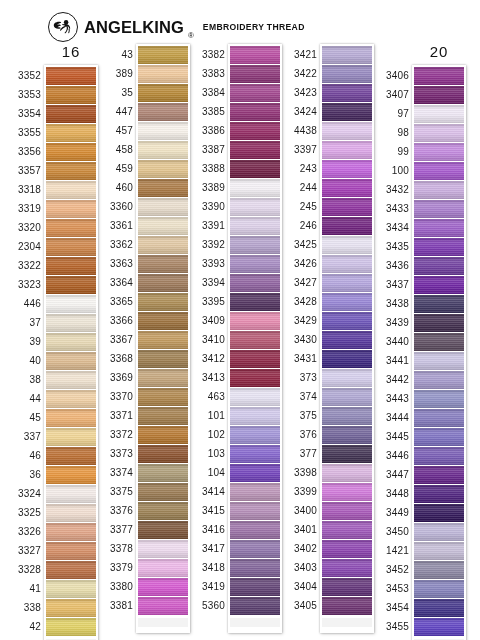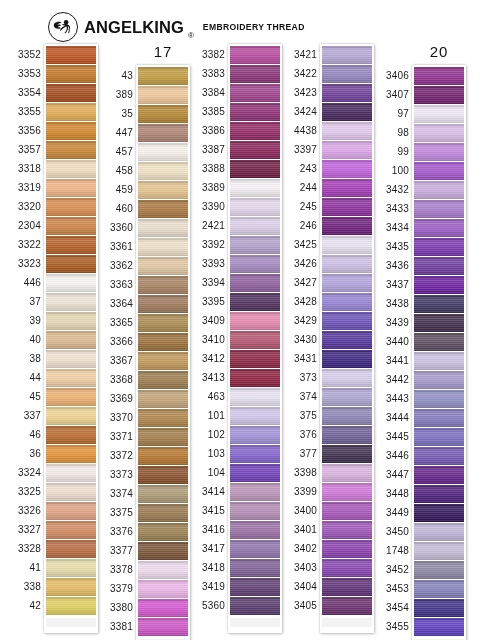--- a/index.html
+++ b/index.html
@@ -177,20 +177,21 @@
       </g>
     </svg>
   </span>
   <span class="brand-name">ANGELKING</span>
   <span class="brand-reg">®</span>
   <span class="brand-tagline">EMBROIDERY THREAD</span>
 </div>
 
 <div id="columns">
     <div class="column">
+      <div class="column-header">16</div>
       <div class="card">
         <div class="swatch-list">
           <div class="swatch-row">
             <span class="swatch-code">3352</span>
             <div class="swatch-color" style="background-color: rgb(192, 83, 31);"></div>
           </div>
           <div class="swatch-row">
             <span class="swatch-code">3353</span>
             <div class="swatch-color" style="background-color: rgb(194, 119, 38);"></div>
           </div>
@@ -298,157 +299,156 @@
             <span class="swatch-code">41</span>
             <div class="swatch-color" style="background-color: rgb(232, 221, 171);"></div>
           </div>
           <div class="swatch-row">
             <span class="swatch-code">338</span>
             <div class="swatch-color" style="background-color: rgb(231, 187, 99);"></div>
           </div>
           <div class="swatch-row">
             <span class="swatch-code">42</span>
             <div class="swatch-color" style="background-color: rgb(224, 207, 95);"></div>
-          </div>
-        </div>
-        <div class="card-foot"></div>
-      </div>
-    </div>
-    <div class="column">
-      <div class="column-header">17</div>
-      <div class="card">
-        <div class="swatch-list">
-          <div class="swatch-row">
-            <span class="swatch-code">43</span>
-            <div class="swatch-color" style="background-color: rgb(192, 154, 63);"></div>
-          </div>
-          <div class="swatch-row">
-            <span class="swatch-code">389</span>
-            <div class="swatch-color" style="background-color: rgb(239, 199, 154);"></div>
-          </div>
-          <div class="swatch-row">
-            <span class="swatch-code">35</span>
-            <div class="swatch-color" style="background-color: rgb(181, 133, 49);"></div>
-          </div>
-          <div class="swatch-row">
-            <span class="swatch-code">447</span>
-            <div class="swatch-color" style="background-color: rgb(173, 130, 114);"></div>
-          </div>
-          <div class="swatch-row">
-            <span class="swatch-code">457</span>
-            <div class="swatch-color" style="background-color: rgb(247, 241, 234);"></div>
-          </div>
-          <div class="swatch-row">
-            <span class="swatch-code">458</span>
-            <div class="swatch-color" style="background-color: rgb(240, 227, 195);"></div>
-          </div>
-          <div class="swatch-row">
-            <span class="swatch-code">459</span>
-            <div class="swatch-color" style="background-color: rgb(226, 195, 140);"></div>
-          </div>
-          <div class="swatch-row">
-            <span class="swatch-code">460</span>
-            <div class="swatch-color" style="background-color: rgb(169, 119, 65);"></div>
-          </div>
-          <div class="swatch-row">
-            <span class="swatch-code">3360</span>
-            <div class="swatch-color" style="background-color: rgb(233, 221, 204);"></div>
-          </div>
-          <div class="swatch-row">
-            <span class="swatch-code">3361</span>
-            <div class="swatch-color" style="background-color: rgb(236, 224, 199);"></div>
-          </div>
-          <div class="swatch-row">
-            <span class="swatch-code">3362</span>
-            <div class="swatch-color" style="background-color: rgb(224, 198, 160);"></div>
-          </div>
-          <div class="swatch-row">
-            <span class="swatch-code">3363</span>
-            <div class="swatch-color" style="background-color: rgb(167, 130, 97);"></div>
-          </div>
-          <div class="swatch-row">
-            <span class="swatch-code">3364</span>
-            <div class="swatch-color" style="background-color: rgb(156, 119, 87);"></div>
-          </div>
-          <div class="swatch-row">
-            <span class="swatch-code">3365</span>
-            <div class="swatch-color" style="background-color: rgb(171, 138, 80);"></div>
-          </div>
-          <div class="swatch-row">
-            <span class="swatch-code">3366</span>
-            <div class="swatch-color" style="background-color: rgb(154, 110, 56);"></div>
-          </div>
-          <div class="swatch-row">
-            <span class="swatch-code">3367</span>
-            <div class="swatch-color" style="background-color: rgb(192, 151, 89);"></div>
-          </div>
-          <div class="swatch-row">
-            <span class="swatch-code">3368</span>
-            <div class="swatch-color" style="background-color: rgb(155, 123, 76);"></div>
-          </div>
-          <div class="swatch-row">
-            <span class="swatch-code">3369</span>
-            <div class="swatch-color" style="background-color: rgb(195, 163, 120);"></div>
-          </div>
-          <div class="swatch-row">
-            <span class="swatch-code">3370</span>
-            <div class="swatch-color" style="background-color: rgb(174, 132, 72);"></div>
-          </div>
-          <div class="swatch-row">
-            <span class="swatch-code">3371</span>
-            <div class="swatch-color" style="background-color: rgb(162, 124, 73);"></div>
-          </div>
-          <div class="swatch-row">
-            <span class="swatch-code">3372</span>
-            <div class="swatch-color" style="background-color: rgb(181, 117, 44);"></div>
-          </div>
-          <div class="swatch-row">
-            <span class="swatch-code">3373</span>
-            <div class="swatch-color" style="background-color: rgb(138, 79, 43);"></div>
-          </div>
-          <div class="swatch-row">
-            <span class="swatch-code">3374</span>
-            <div class="swatch-color" style="background-color: rgb(171, 154, 116);"></div>
-          </div>
-          <div class="swatch-row">
-            <span class="swatch-code">3375</span>
-            <div class="swatch-color" style="background-color: rgb(152, 120, 79);"></div>
-          </div>
-          <div class="swatch-row">
-            <span class="swatch-code">3376</span>
-            <div class="swatch-color" style="background-color: rgb(154, 127, 80);"></div>
-          </div>
-          <div class="swatch-row">
-            <span class="swatch-code">3377</span>
-            <div class="swatch-color" style="background-color: rgb(122, 82, 54);"></div>
-          </div>
-          <div class="swatch-row">
-            <span class="swatch-code">3378</span>
-            <div class="swatch-color" style="background-color: rgb(238, 218, 238);"></div>
-          </div>
-          <div class="swatch-row">
-            <span class="swatch-code">3379</span>
-            <div class="swatch-color" style="background-color: rgb(236, 181, 231);"></div>
-          </div>
-          <div class="swatch-row">
-            <span class="swatch-code">3380</span>
-            <div class="swatch-color" style="background-color: rgb(212, 85, 207);"></div>
-          </div>
-          <div class="swatch-row">
-            <span class="swatch-code">3381</span>
-            <div class="swatch-color" style="background-color: rgb(206, 84, 197);"></div>
           </div>
         </div>
         <div class="card-foot"></div>
       </div>
     </div>
     <div class="column">
       <div class="card">
         <div class="swatch-list">
           <div class="swatch-row">
+            <span class="swatch-code">43</span>
+            <div class="swatch-color" style="background-color: rgb(192, 154, 63);"></div>
+          </div>
+          <div class="swatch-row">
+            <span class="swatch-code">389</span>
+            <div class="swatch-color" style="background-color: rgb(239, 199, 154);"></div>
+          </div>
+          <div class="swatch-row">
+            <span class="swatch-code">35</span>
+            <div class="swatch-color" style="background-color: rgb(181, 133, 49);"></div>
+          </div>
+          <div class="swatch-row">
+            <span class="swatch-code">447</span>
+            <div class="swatch-color" style="background-color: rgb(173, 130, 114);"></div>
+          </div>
+          <div class="swatch-row">
+            <span class="swatch-code">457</span>
+            <div class="swatch-color" style="background-color: rgb(247, 241, 234);"></div>
+          </div>
+          <div class="swatch-row">
+            <span class="swatch-code">458</span>
+            <div class="swatch-color" style="background-color: rgb(240, 227, 195);"></div>
+          </div>
+          <div class="swatch-row">
+            <span class="swatch-code">459</span>
+            <div class="swatch-color" style="background-color: rgb(226, 195, 140);"></div>
+          </div>
+          <div class="swatch-row">
+            <span class="swatch-code">460</span>
+            <div class="swatch-color" style="background-color: rgb(169, 119, 65);"></div>
+          </div>
+          <div class="swatch-row">
+            <span class="swatch-code">3360</span>
+            <div class="swatch-color" style="background-color: rgb(233, 221, 204);"></div>
+          </div>
+          <div class="swatch-row">
+            <span class="swatch-code">3361</span>
+            <div class="swatch-color" style="background-color: rgb(236, 224, 199);"></div>
+          </div>
+          <div class="swatch-row">
+            <span class="swatch-code">3362</span>
+            <div class="swatch-color" style="background-color: rgb(224, 198, 160);"></div>
+          </div>
+          <div class="swatch-row">
+            <span class="swatch-code">3363</span>
+            <div class="swatch-color" style="background-color: rgb(167, 130, 97);"></div>
+          </div>
+          <div class="swatch-row">
+            <span class="swatch-code">3364</span>
+            <div class="swatch-color" style="background-color: rgb(156, 119, 87);"></div>
+          </div>
+          <div class="swatch-row">
+            <span class="swatch-code">3365</span>
+            <div class="swatch-color" style="background-color: rgb(171, 138, 80);"></div>
+          </div>
+          <div class="swatch-row">
+            <span class="swatch-code">3366</span>
+            <div class="swatch-color" style="background-color: rgb(154, 110, 56);"></div>
+          </div>
+          <div class="swatch-row">
+            <span class="swatch-code">3367</span>
+            <div class="swatch-color" style="background-color: rgb(192, 151, 89);"></div>
+          </div>
+          <div class="swatch-row">
+            <span class="swatch-code">3368</span>
+            <div class="swatch-color" style="background-color: rgb(155, 123, 76);"></div>
+          </div>
+          <div class="swatch-row">
+            <span class="swatch-code">3369</span>
+            <div class="swatch-color" style="background-color: rgb(195, 163, 120);"></div>
+          </div>
+          <div class="swatch-row">
+            <span class="swatch-code">3370</span>
+            <div class="swatch-color" style="background-color: rgb(174, 132, 72);"></div>
+          </div>
+          <div class="swatch-row">
+            <span class="swatch-code">3371</span>
+            <div class="swatch-color" style="background-color: rgb(162, 124, 73);"></div>
+          </div>
+          <div class="swatch-row">
+            <span class="swatch-code">3372</span>
+            <div class="swatch-color" style="background-color: rgb(181, 117, 44);"></div>
+          </div>
+          <div class="swatch-row">
+            <span class="swatch-code">3373</span>
+            <div class="swatch-color" style="background-color: rgb(138, 79, 43);"></div>
+          </div>
+          <div class="swatch-row">
+            <span class="swatch-code">3374</span>
+            <div class="swatch-color" style="background-color: rgb(171, 154, 116);"></div>
+          </div>
+          <div class="swatch-row">
+            <span class="swatch-code">3375</span>
+            <div class="swatch-color" style="background-color: rgb(152, 120, 79);"></div>
+          </div>
+          <div class="swatch-row">
+            <span class="swatch-code">3376</span>
+            <div class="swatch-color" style="background-color: rgb(154, 127, 80);"></div>
+          </div>
+          <div class="swatch-row">
+            <span class="swatch-code">3377</span>
+            <div class="swatch-color" style="background-color: rgb(122, 82, 54);"></div>
+          </div>
+          <div class="swatch-row">
+            <span class="swatch-code">3378</span>
+            <div class="swatch-color" style="background-color: rgb(238, 218, 238);"></div>
+          </div>
+          <div class="swatch-row">
+            <span class="swatch-code">3379</span>
+            <div class="swatch-color" style="background-color: rgb(236, 181, 231);"></div>
+          </div>
+          <div class="swatch-row">
+            <span class="swatch-code">3380</span>
+            <div class="swatch-color" style="background-color: rgb(212, 85, 207);"></div>
+          </div>
+          <div class="swatch-row">
+            <span class="swatch-code">3381</span>
+            <div class="swatch-color" style="background-color: rgb(206, 84, 197);"></div>
+          </div>
+        </div>
+        <div class="card-foot"></div>
+      </div>
+    </div>
+    <div class="column">
+      <div class="card">
+        <div class="swatch-list">
+          <div class="swatch-row">
             <span class="swatch-code">3382</span>
             <div class="swatch-color" style="background-color: rgb(183, 72, 159);"></div>
           </div>
           <div class="swatch-row">
             <span class="swatch-code">3383</span>
             <div class="swatch-color" style="background-color: rgb(138, 51, 118);"></div>
           </div>
           <div class="swatch-row">
             <span class="swatch-code">3384</span>
             <div class="swatch-color" style="background-color: rgb(160, 66, 140);"></div>
@@ -471,21 +471,21 @@
           </div>
           <div class="swatch-row">
             <span class="swatch-code">3389</span>
             <div class="swatch-color" style="background-color: rgb(244, 240, 245);"></div>
           </div>
           <div class="swatch-row">
             <span class="swatch-code">3390</span>
             <div class="swatch-color" style="background-color: rgb(228, 216, 236);"></div>
           </div>
           <div class="swatch-row">
-            <span class="swatch-code">2421</span>
+            <span class="swatch-code">3391</span>
             <div class="swatch-color" style="background-color: rgb(220, 207, 232);"></div>
           </div>
           <div class="swatch-row">
             <span class="swatch-code">3392</span>
             <div class="swatch-color" style="background-color: rgb(179, 160, 203);"></div>
           </div>
           <div class="swatch-row">
             <span class="swatch-code">3393</span>
             <div class="swatch-color" style="background-color: rgb(164, 136, 192);"></div>
           </div>
@@ -790,21 +790,21 @@
           </div>
           <div class="swatch-row">
             <span class="swatch-code">3449</span>
             <div class="swatch-color" style="background-color: rgb(47, 20, 88);"></div>
           </div>
           <div class="swatch-row">
             <span class="swatch-code">3450</span>
             <div class="swatch-color" style="background-color: rgb(189, 181, 216);"></div>
           </div>
           <div class="swatch-row">
-            <span class="swatch-code">1748</span>
+            <span class="swatch-code">1421</span>
             <div class="swatch-color" style="background-color: rgb(196, 188, 214);"></div>
           </div>
           <div class="swatch-row">
             <span class="swatch-code">3452</span>
             <div class="swatch-color" style="background-color: rgb(139, 134, 163);"></div>
           </div>
           <div class="swatch-row">
             <span class="swatch-code">3453</span>
             <div class="swatch-color" style="background-color: rgb(131, 128, 187);"></div>
           </div>

